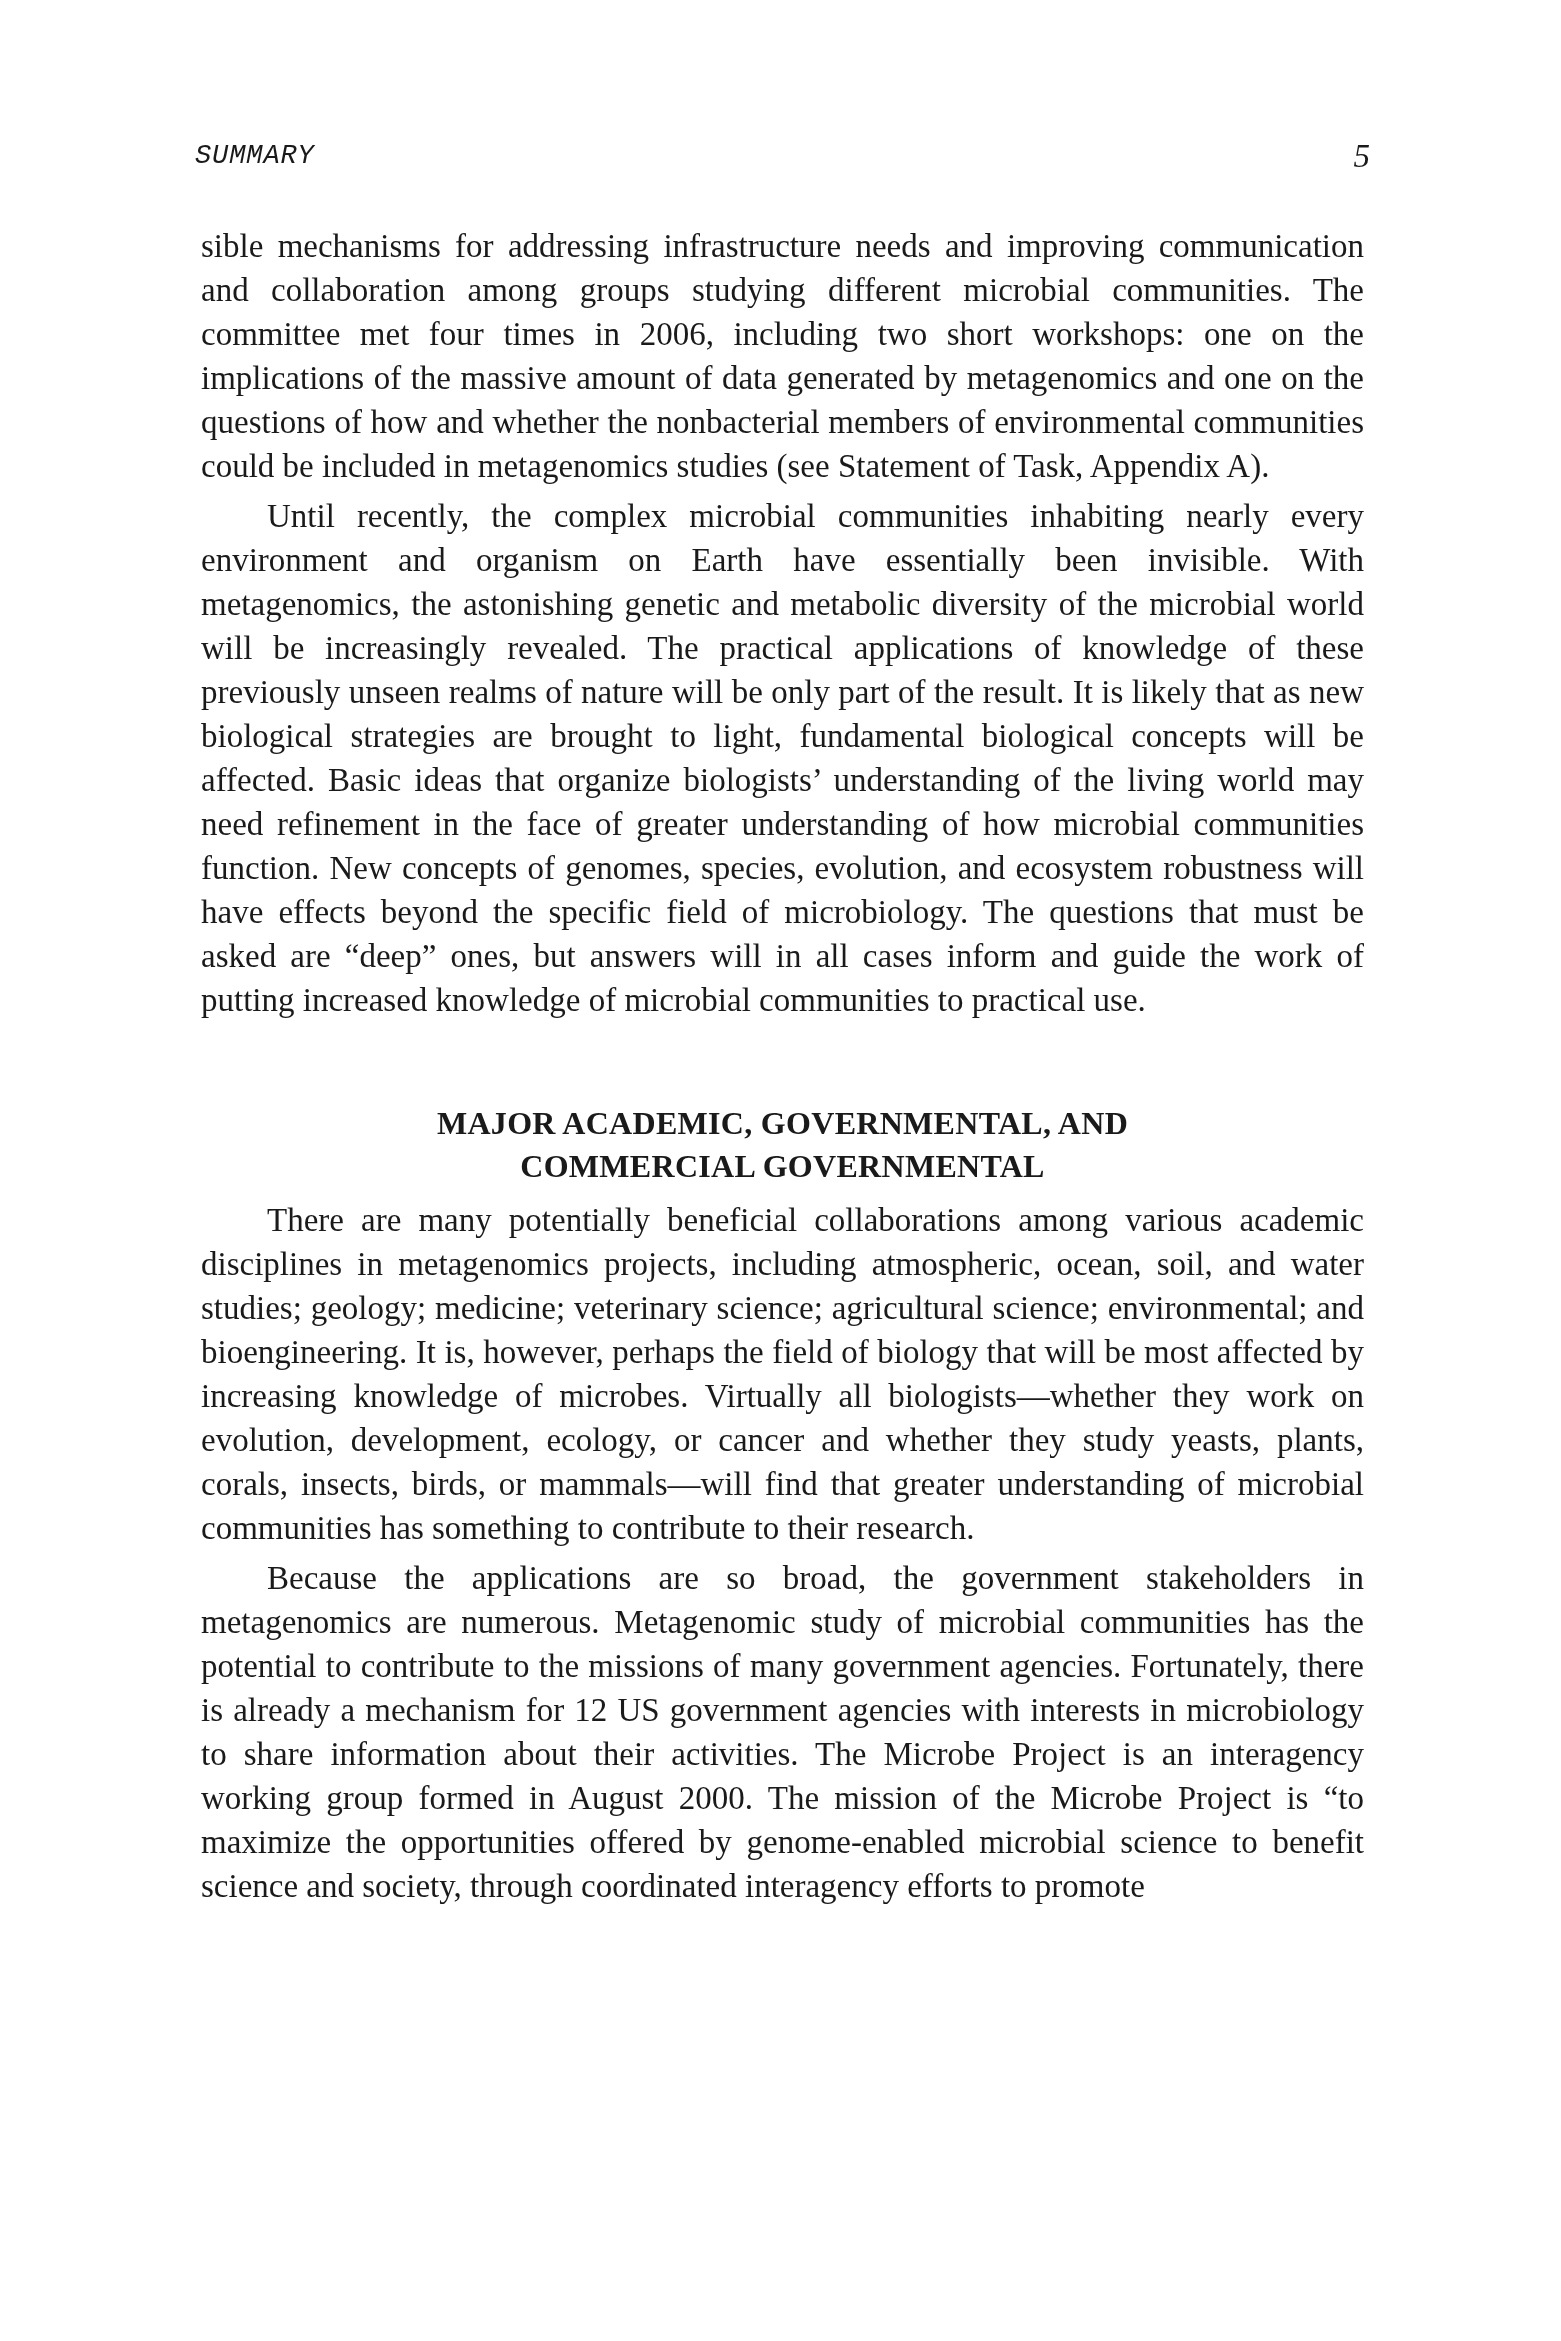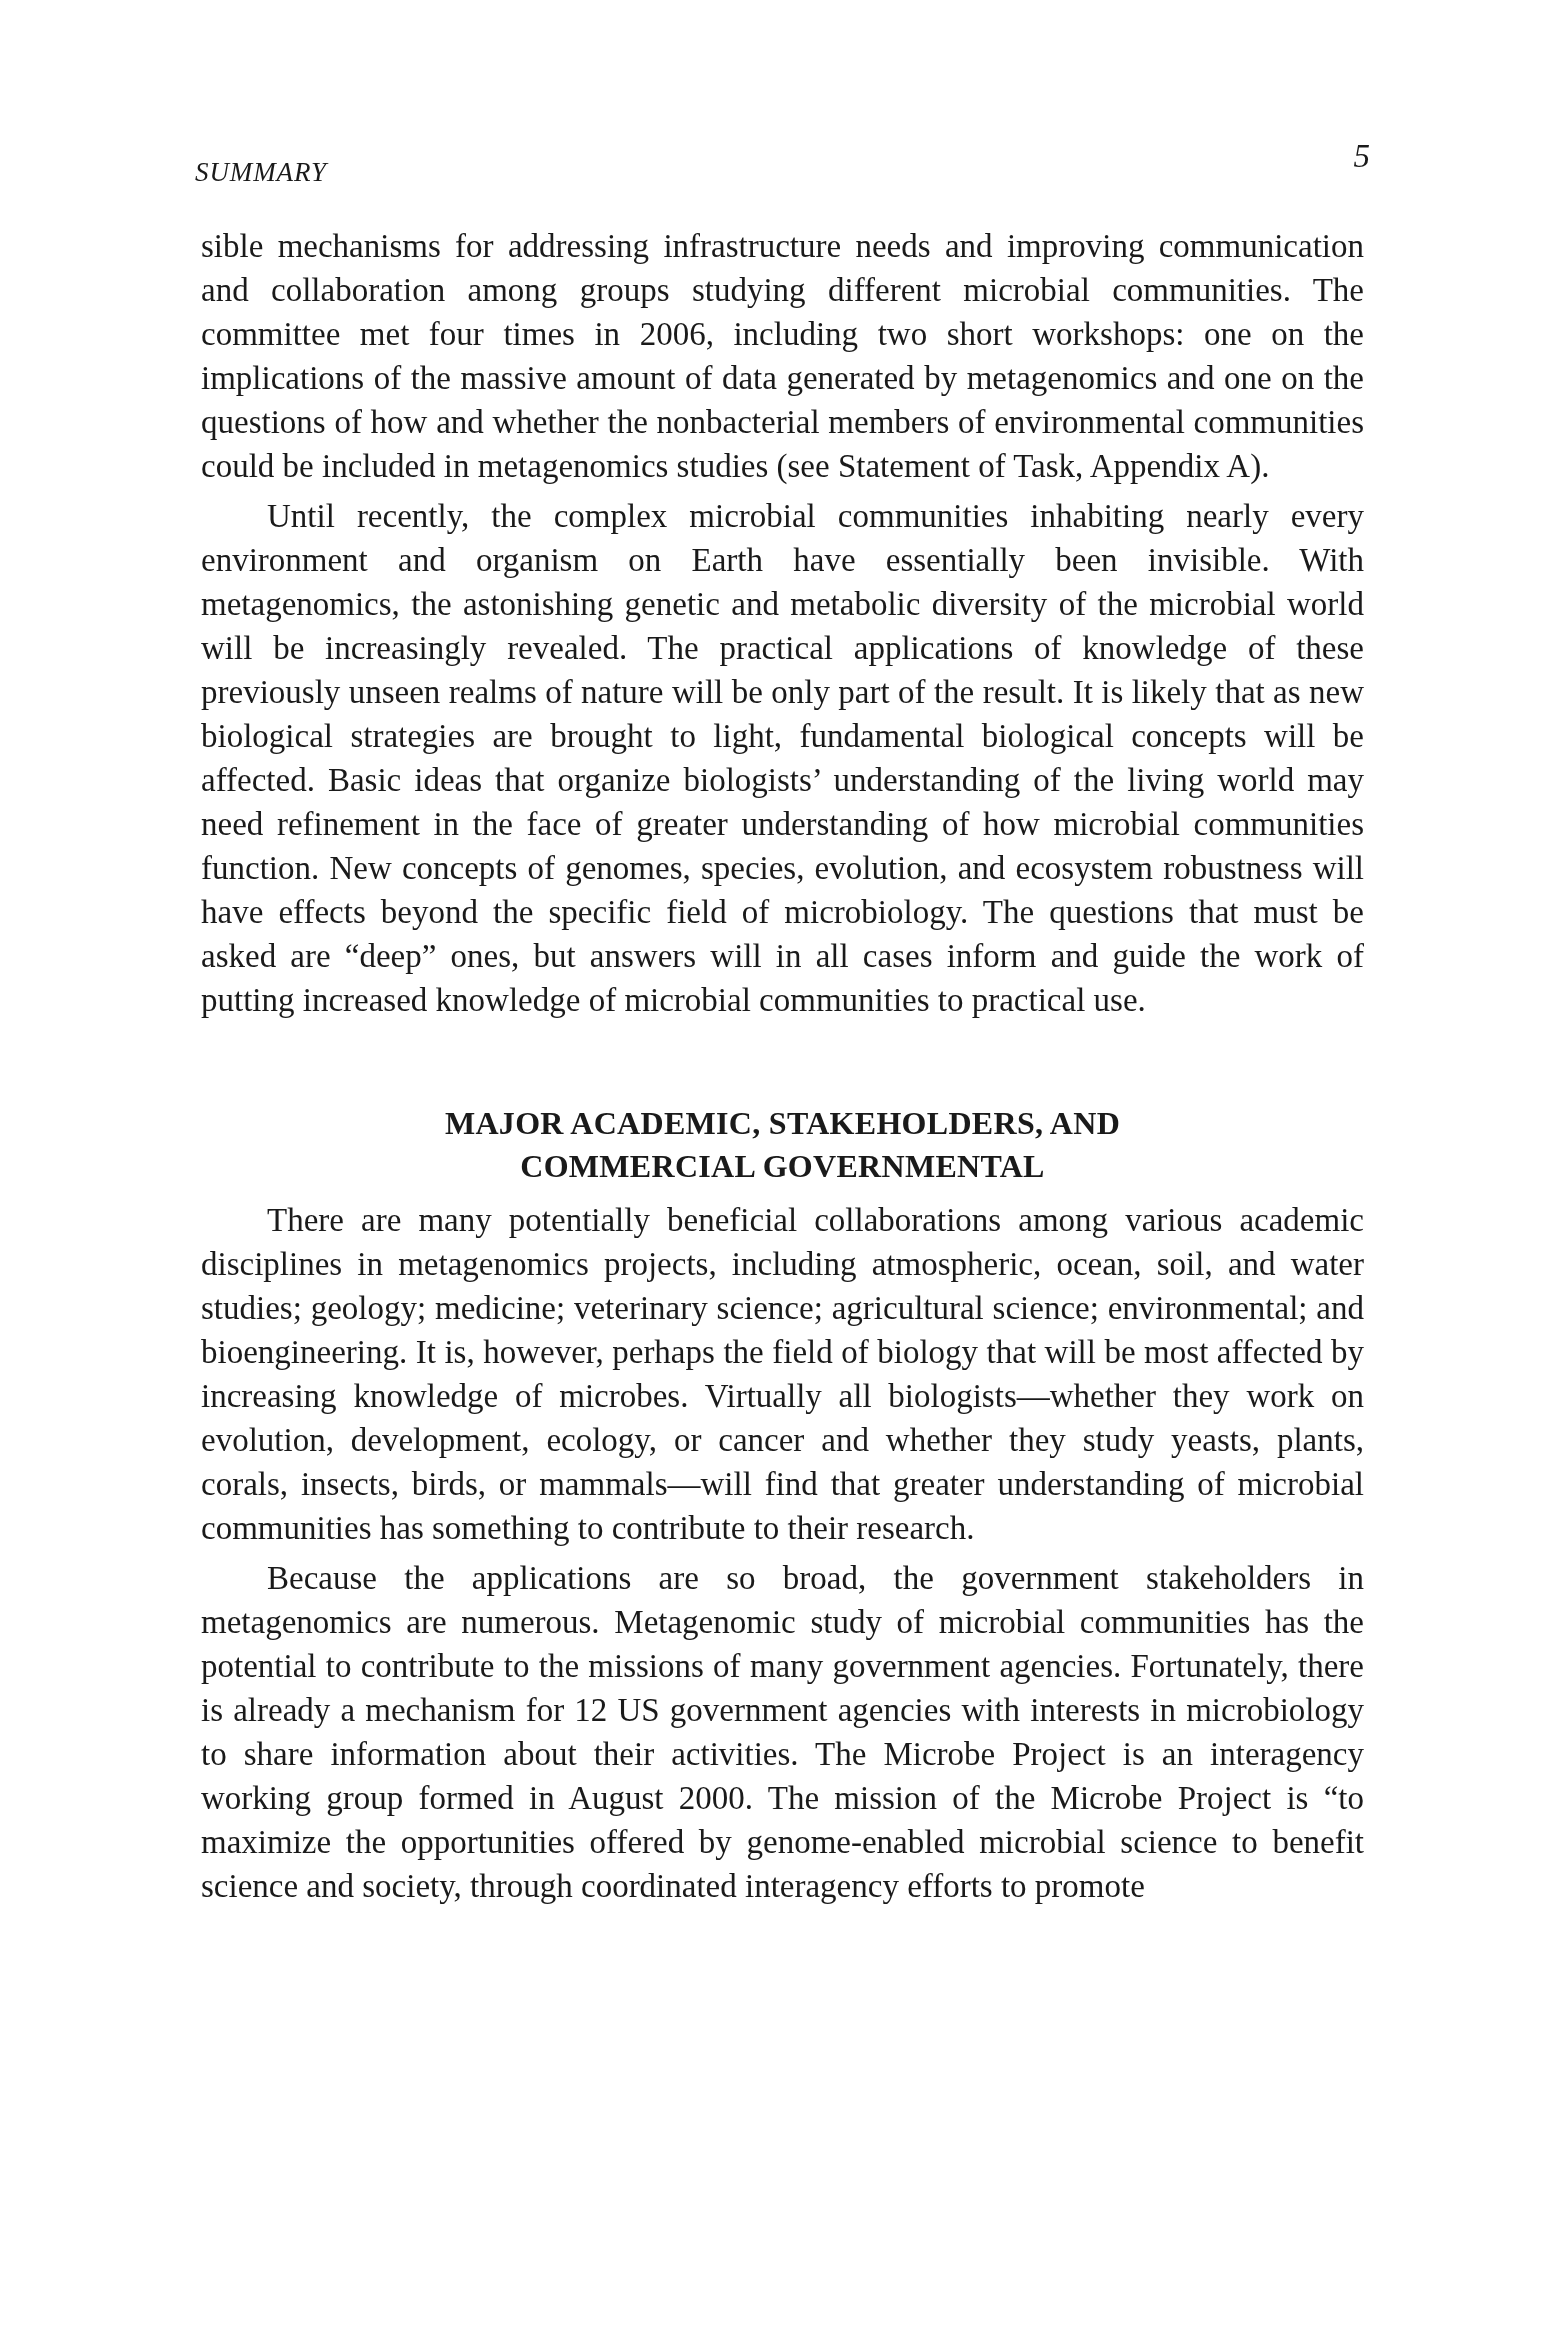--- a/index.html
+++ b/index.html
@@ -23,23 +23,24 @@
     }
     .running-head {
       position: relative;
       height: 52px;
       font-size: 27px;
       line-height: 52px;
     }
     .running-head .section {
       position: absolute;
       left: 0;
-      top: 16px;
+      top: 0;
       font-style: italic;
       letter-spacing: 0.9px;
+      font-family: Liberation Mono, monospace;
     }
     .running-head .pageno {
       position: absolute;
       right: 0;
       top: 0;
       font-style: italic;
       font-size: 33px;
     }
     .body-text {
       margin-top: 42px;
@@ -74,21 +75,21 @@
   <div class="running-head">
     <span class="section">SUMMARY</span>
     <span class="pageno">5</span>
   </div>
 
   <div class="body-text">
     <p>sible mechanisms for addressing infrastructure needs and improving communication and collaboration among groups studying different microbial communities. The committee met four times in 2006, including two short workshops: one on the implications of the massive amount of data generated by metagenomics and one on the questions of how and whether the nonbacterial members of environmental communities could be included in metagenomics studies (see Statement of Task, Appendix A).</p>
     <p class="indent">Until recently, the complex microbial communities inhabiting nearly every environment and organism on Earth have essentially been invisible. With metagenomics, the astonishing genetic and metabolic diversity of the microbial world will be increasingly revealed. The practical applications of knowledge of these previously unseen realms of nature will be only part of the result. It is likely that as new biological strategies are brought to light, fundamental biological concepts will be affected. Basic ideas that organize biologists’ understanding of the living world may need refinement in the face of greater understanding of how microbial communities function. New concepts of genomes, species, evolution, and ecosystem robustness will have effects beyond the specific field of microbiology. The questions that must be asked are “deep” ones, but answers will in all cases inform and guide the work of putting increased knowledge of microbial communities to practical use.</p>
 
     <h2 class="heading">
-      <span>MAJOR ACADEMIC, STAKEHOLDERS, AND</span>
+      <span>MAJOR ACADEMIC, GOVERNMENTAL, AND</span>
       <span>COMMERCIAL GOVERNMENTAL</span>
     </h2>
 
     <p class="indent">There are many potentially beneficial collaborations among various academic disciplines in metagenomics projects, including atmospheric, ocean, soil, and water studies; geology; medicine; veterinary science; agricultural science; environmental; and bioengineering. It is, however, perhaps the field of biology that will be most affected by increasing knowledge of microbes. Virtually all biologists—whether they work on evolution, development, ecology, or cancer and whether they study yeasts, plants, corals, insects, birds, or mammals—will find that greater understanding of microbial communities has something to contribute to their research.</p>
     <p class="indent">Because the applications are so broad, the government stakeholders in metagenomics are numerous. Metagenomic study of microbial communities has the potential to contribute to the missions of many government agencies. Fortunately, there is already a mechanism for 12 US government agencies with interests in microbiology to share information about their activities. The Microbe Project is an interagency working group formed in August 2000. The mission of the Microbe Project is “to maximize the opportunities offered by genome-enabled microbial science to benefit science and society, through coordinated interagency efforts to promote</p>
   </div>
 
 </div>
 
 

